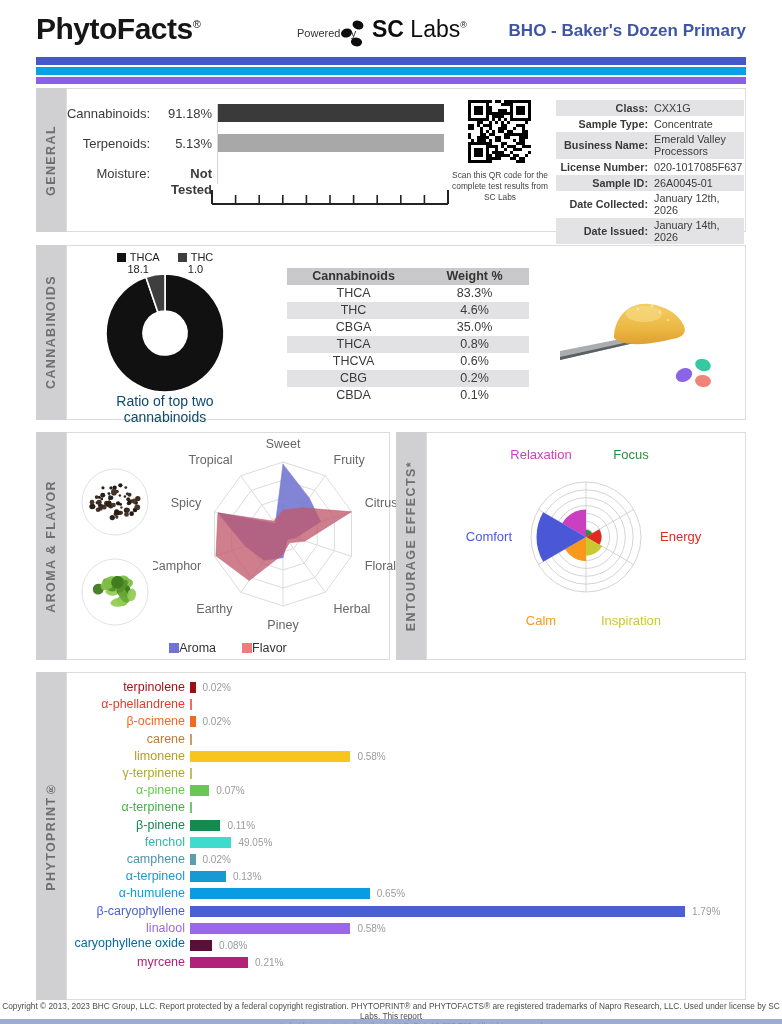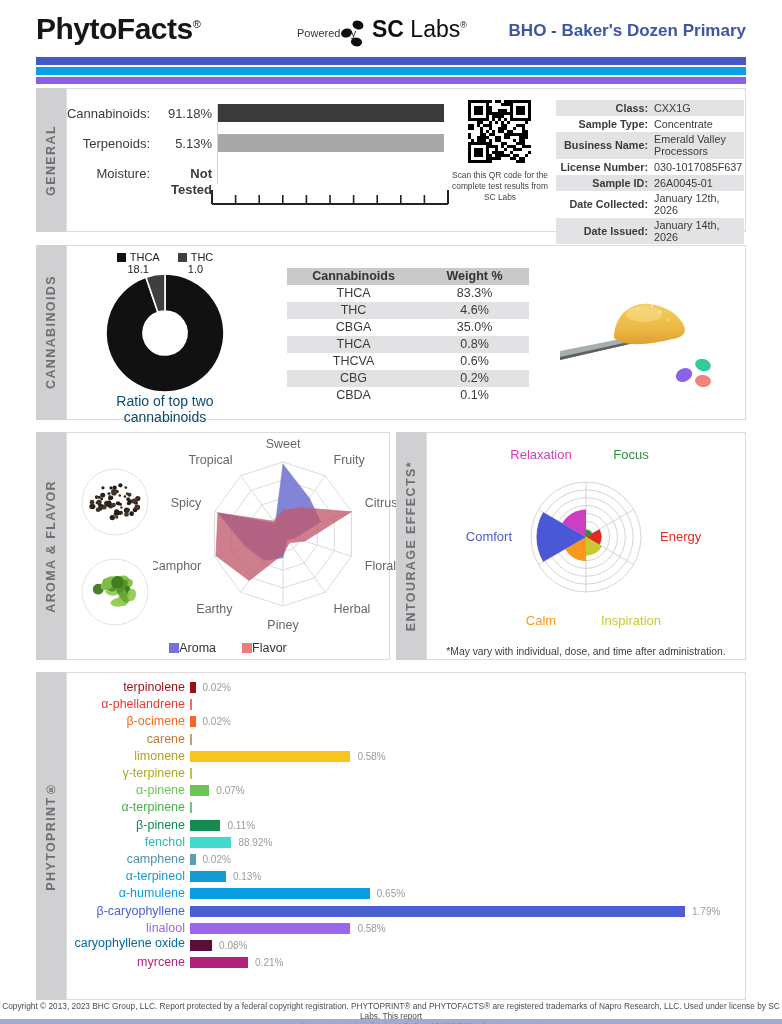--- a/index.html
+++ b/index.html
@@ -274,21 +274,21 @@
       <div class="info-row">
         <div class="info-label">Sample Type:</div>
         <div class="info-value">Concentrate</div>
       </div>
       <div class="info-row alt">
         <div class="info-label">Business Name:</div>
         <div class="info-value">Emerald Valley Processors</div>
       </div>
       <div class="info-row">
         <div class="info-label">License Number:</div>
-        <div class="info-value">030-1017085F637</div>
+        <div class="info-value">020-1017085F637</div>
       </div>
       <div class="info-row alt">
         <div class="info-label">Sample ID:</div>
         <div class="info-value">26A0045-01</div>
       </div>
       <div class="info-row">
         <div class="info-label">Date Collected:</div>
         <div class="info-value">January 12th, 2026</div>
       </div>
       <div class="info-row alt">
@@ -542,21 +542,20 @@
       <path d="M160,107 L160,125.7 A18.700000000000003,18.700000000000003 0 0 0 176.194675050769,116.35000000000001 Z" fill="#c9c930"></path>
       <path d="M160,107 L139.0421852284166,119.10000000000001 A24.2,24.2 0 0 0 160,131.2 Z" fill="#f8991d"></path>
       <path d="M160,107 L117.13174251267029,82.25 A49.5,49.5 0 0 0 117.13174251267029,131.75 Z" fill="#4a58d8"></path>
       <text x="115.00000000000003" y="29.05771365940052" text-anchor="middle" font-size="13" fill="#cb3fc1">Relaxation</text>
       <text x="205" y="29.05771365940052" text-anchor="middle" font-size="13" fill="#2e8f3c">Focus</text>
       <text x="234" y="111" text-anchor="start" font-size="13" fill="#e02b21">Energy</text>
       <text x="205" y="194.94228634059948" text-anchor="middle" font-size="13" fill="#c9c930">Inspiration</text>
       <text x="114.99999999999996" y="194.94228634059945" text-anchor="middle" font-size="13" fill="#f8991d">Calm</text>
       <text x="86" y="110.99999999999999" text-anchor="end" font-size="13" fill="#4a58d8">Comfort</text>
     </svg>
-  <div class="ent-note">*May vary with individual, dose, and time after administration.</div>
 
   <div class="tab" style="left:36px;top:672px;height:328px;">
       <span>PHYTOPRINT®</span>
     </div>
   <div class="panel" style="left:66px;top:672px;width:680px;height:328px;"></div>
   <div id="terp">
       <div class="t-label" style="top: 681px; color: rgb(156, 15, 19);">terpinolene</div>
       <div class="t-bar" style="left: 190px; top: 682px; width: 5.53073px; background: rgb(156, 15, 19);"></div>
       <div class="t-val" style="left: 202.531px; top: 681px;">0.02%</div>
       <div class="t-label" style="top: 698.2px; color: rgb(230, 60, 47);">α-phellandrene</div>
@@ -574,21 +573,21 @@
       <div class="t-label" style="top: 784.2px; color: rgb(108, 198, 87);">α-pinene</div>
       <div class="t-bar" style="left: 190px; top: 785.2px; width: 19.3575px; background: rgb(108, 198, 87);"></div>
       <div class="t-val" style="left: 216.358px; top: 784.2px;">0.07%</div>
       <div class="t-label" style="top: 801.4px; color: rgb(71, 176, 74);">α-terpinene</div>
       <div class="t-bar" style="left: 190px; top: 802.4px; width: 1.5px; background: rgb(71, 176, 74); opacity: 0.75;"></div>
       <div class="t-label" style="top: 818.6px; color: rgb(18, 138, 80);">β-pinene</div>
       <div class="t-bar" style="left: 190px; top: 819.6px; width: 30.419px; background: rgb(18, 138, 80);"></div>
       <div class="t-val" style="left: 227.419px; top: 818.6px;">0.11%</div>
       <div class="t-label" style="top: 835.8px; color: rgb(45, 185, 172);">fenchol</div>
       <div class="t-bar" style="left: 190px; top: 836.8px; width: 41.4804px; background: rgb(64, 219, 205);"></div>
-      <div class="t-val" style="left: 238.48px; top: 835.8px;">88.92%</div>
+      <div class="t-val" style="left: 238.48px; top: 835.8px;">49.05%</div>
       <div class="t-label" style="top: 853px; color: rgb(79, 147, 171);">camphene</div>
       <div class="t-bar" style="left: 190px; top: 854px; width: 5.53073px; background: rgb(93, 156, 178);"></div>
       <div class="t-val" style="left: 202.531px; top: 853px;">0.02%</div>
       <div class="t-label" style="top: 870.2px; color: rgb(23, 154, 212);">α-terpineol</div>
       <div class="t-bar" style="left: 190px; top: 871.2px; width: 35.9497px; background: rgb(23, 154, 212);"></div>
       <div class="t-val" style="left: 232.95px; top: 870.2px;">0.13%</div>
       <div class="t-label" style="top: 887.4px; color: rgb(10, 156, 226);">α-humulene</div>
       <div class="t-bar" style="left: 190px; top: 888.4px; width: 179.749px; background: rgb(10, 156, 226);"></div>
       <div class="t-val" style="left: 376.749px; top: 887.4px;">0.65%</div>
       <div class="t-label" style="top: 904.6px; color: rgb(74, 95, 209);">β-caryophyllene</div>

